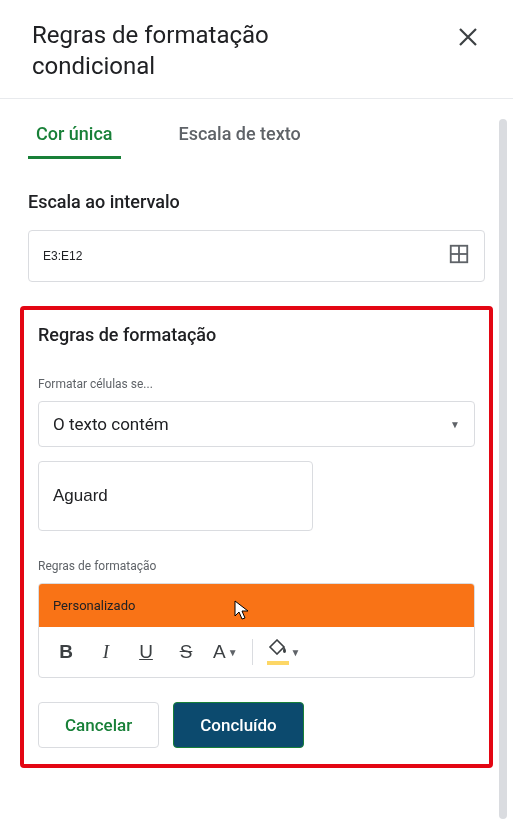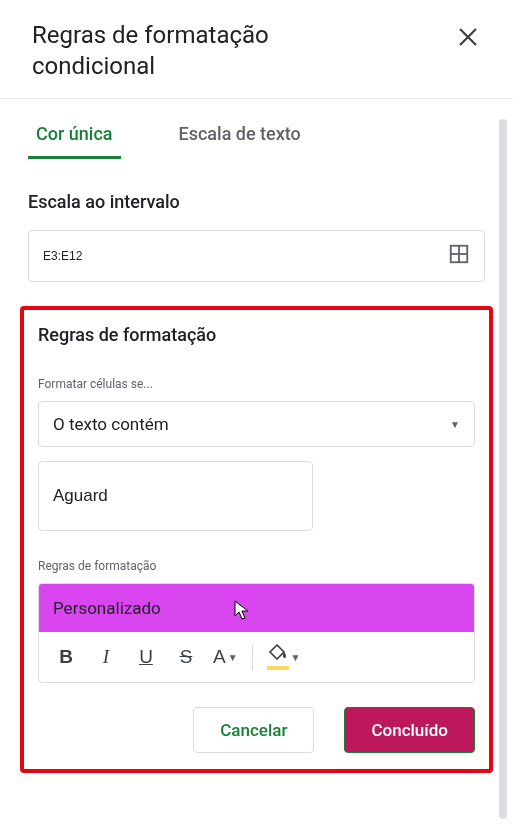--- a/index.html
+++ b/index.html
@@ -145,23 +145,23 @@
       outline: none;
       margin-bottom: 28px;
     }
     .style-box {
       border: 1px solid #dadce0;
       border-radius: 4px;
       overflow: hidden;
       margin-bottom: 24px;
     }
     .style-preview {
-      background: #d946ef;
+      background: #f97316;
       padding: 14px 14px;
-      font-size: 17px;
+      font-size: 13px;
       color: #202124;
     }
     .toolbar {
       display: flex;
       align-items: center;
       padding: 8px 10px;
       gap: 6px;
     }
     .tool-btn {
       width: 34px;
@@ -209,38 +209,37 @@
     }
     .fill-underline {
       display: block;
       width: 22px;
       height: 4px;
       background: #fdd766;
       margin-top: 2px;
     }
     .buttons {
       display: flex;
-      justify-content: flex-end;
-      gap: 30px;
+      gap: 14px;
     }
     .btn {
       padding: 12px 26px;
       font-size: 17px;
       border-radius: 4px;
       cursor: pointer;
       font-weight: 500;
       font-family: inherit;
     }
     .btn-cancel {
       background: #fff;
       border: 1px solid #dadce0;
       color: #188038;
     }
     .btn-done {
-      background: #be185d;
+      background: #0c4a6e;
       border: 1px solid #188038;
       color: #fff;
     }
     .cursor-arrow {
       position: absolute;
       left: 234px;
       top: 600px;
       pointer-events: none;
     }
   </style>

